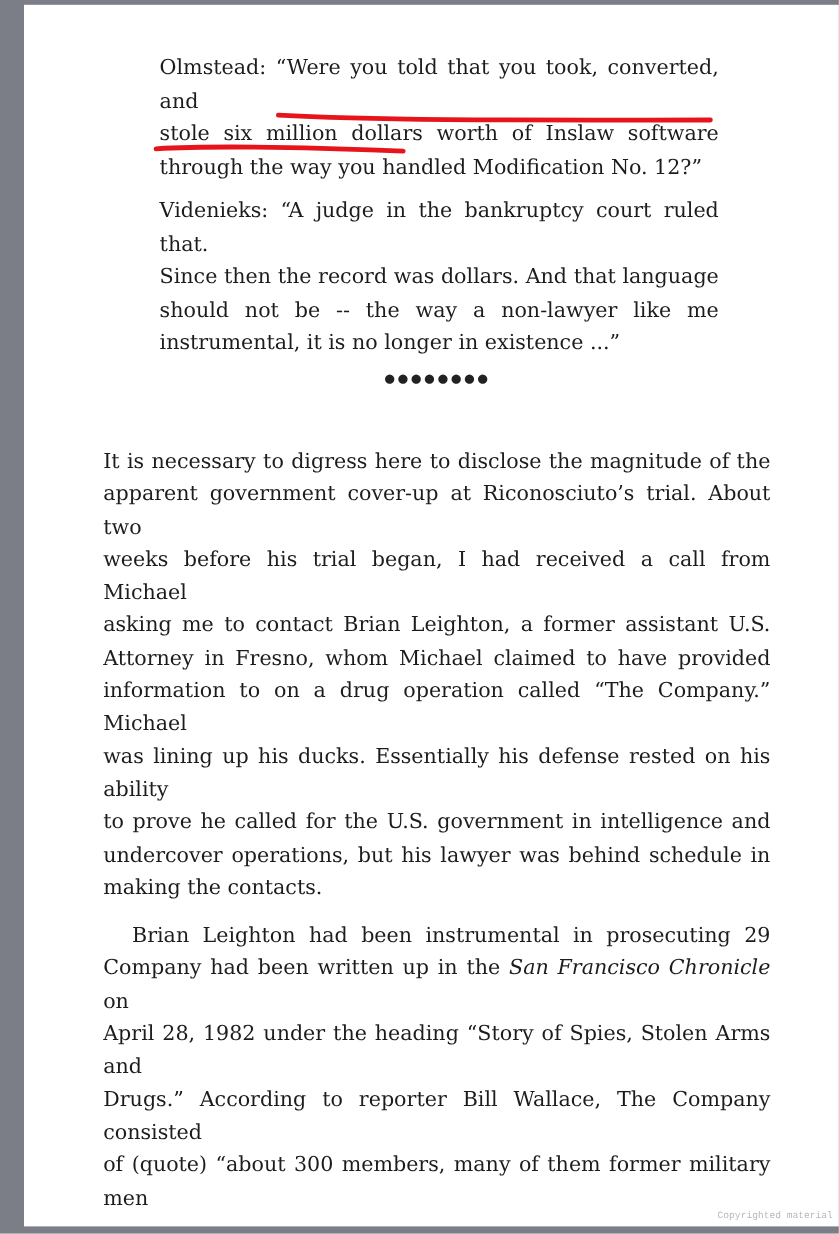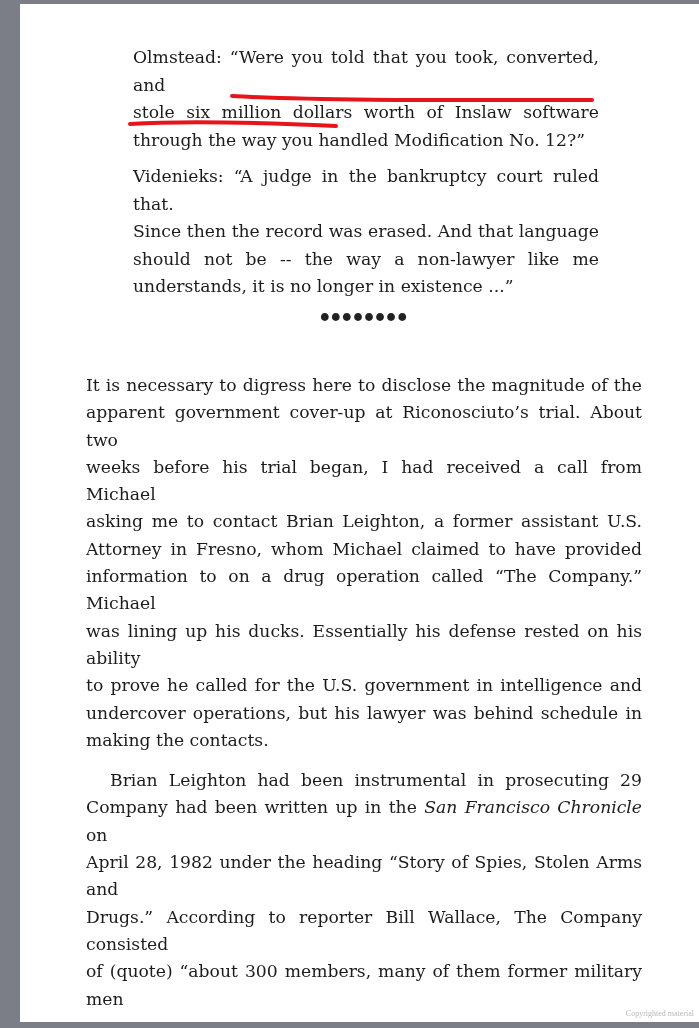--- a/index.html
+++ b/index.html
@@ -32,39 +32,39 @@
       left: 66px; top: 368px; width: 556px;
       font-size: 17.2px; line-height: 27.3px;
     }
     .body p { margin: 0 0 13px 0; text-align: justify; text-align-last: left; }
     .body p .it { font-style: italic; }
     .line { display: block; text-align: justify; text-align-last: justify; }
     .line.last { text-align-last: left; }
     .underline-svg { position: absolute; left: 0; top: 0; pointer-events: none; }
     .watermark {
       position: absolute; right: 10px; bottom: 4px;
-      font-family: Liberation Serif, serif; font-size: 8px; color: #b8b8b8;
+      font-family: Liberation Mono, monospace; font-size: 8px; color: #b8b8b8;
     }
   </style>
 </head>
 <body>
 
 <div class="page">
 
   <div class="quote-block">
     <p>
       <span class="line">Olmstead: “Were you told that you took, converted, and</span>
       <span class="line">stole six million dollars worth of Inslaw software</span>
       <span class="line last">through the way you handled Modification No. 12?”</span>
     </p>
     <p>
       <span class="line">Videnieks: “A judge in the bankruptcy court ruled that.</span>
-      <span class="line">Since then the record was erased. And that language</span>
+      <span class="line">Since then the record was dollars. And that language</span>
       <span class="line">should not be -- the way a non-lawyer like me</span>
-      <span class="line last">understands, it is no longer in existence ...”</span>
+      <span class="line last">instrumental, it is no longer in existence ...”</span>
     </p>
   </div>
 
   <svg class="underline-svg" width="686" height="140">
     <path d="M 212 92 C 300 97, 450 96, 572 96" fill="none" stroke="#e8141c" stroke-width="4" stroke-linecap="round"></path>
     <path d="M 110 120 C 160 117, 250 119, 316 122" fill="none" stroke="#e8141c" stroke-width="4" stroke-linecap="round"></path>
   </svg>
 
   <div class="dots">••••••••</div>
 

